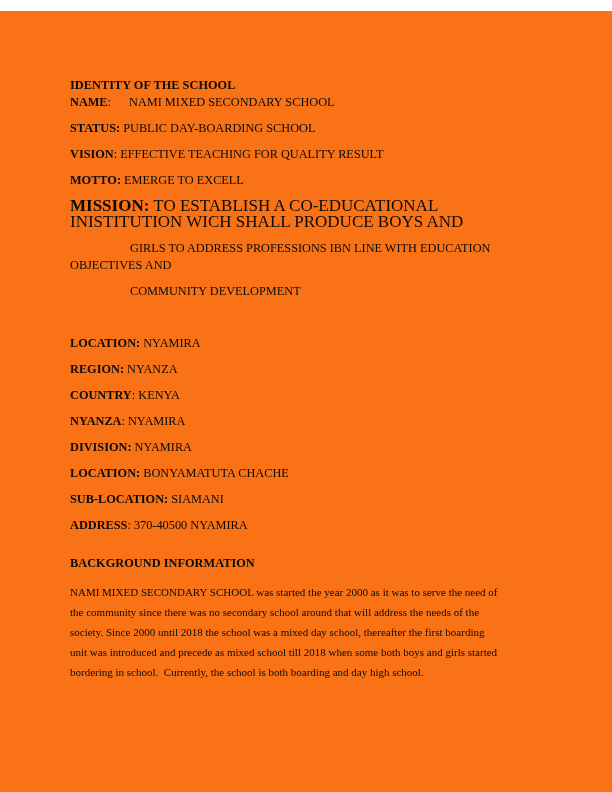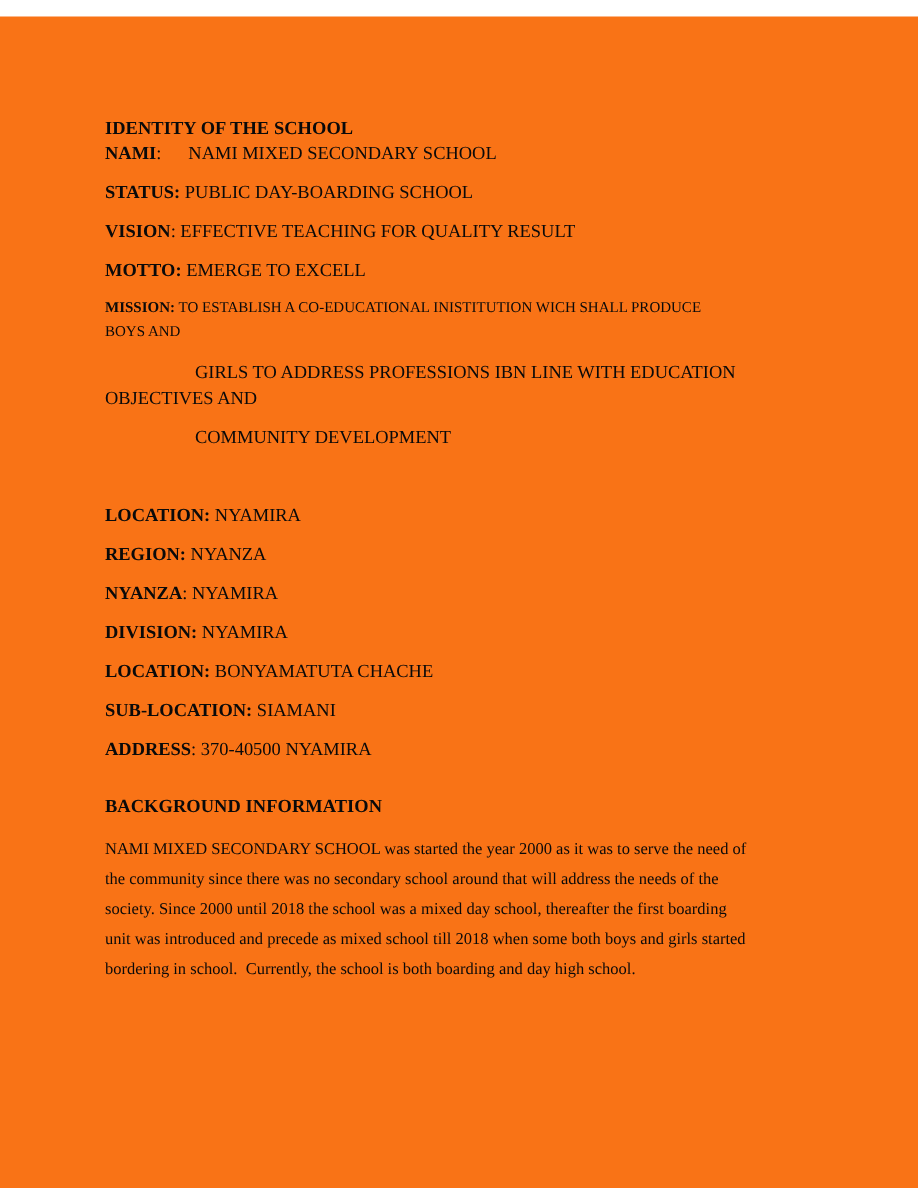--- a/index.html
+++ b/index.html
@@ -56,21 +56,21 @@
   }
   .lbl-thin-colon {
     font-weight: normal;
   }
   .tabgap {
     display: inline-block;
     width: 18px;
   }
   
   .mission-block {
-    font-size: 10px;
+    font-size: 17px;
     line-height: 16.5px;
     margin: 9.5px 0 0 0;
     font-family: Liberation Serif, serif;
   }
   .indented-line {
     font-size: 12.3px;
     line-height: 16.5px;
     margin: 9.5px 0 0 0;
     text-indent: 60px;
   }
@@ -91,37 +91,38 @@
 </style>
 </head>
 <body>
 
 <div class="page">
   <div class="doc-body">
 
     <h1 class="section-heading">IDENTITY OF THE SCHOOL</h1>
 
     <div id="primary-fields">
-        <p class="line-tight"><span class="lbl">NAMI</span><span class="lbl-thin-colon">:</span><span class="tabgap"></span><span>NAMI MIXED SECONDARY SCHOOL</span></p>
+        <p class="line-tight"><span class="lbl">NAME</span><span class="lbl-thin-colon">:</span><span class="tabgap"></span><span>NAMI MIXED SECONDARY SCHOOL</span></p>
         <p class="field-line"><span class="lbl">STATUS:</span><span> PUBLIC DAY-BOARDING SCHOOL</span></p>
         <p class="field-line"><span class="lbl">VISION</span><span class="lbl-thin-colon">:</span><span> EFFECTIVE TEACHING FOR QUALITY RESULT</span></p>
         <p class="field-line"><span class="lbl">MOTTO:</span><span> EMERGE TO EXCELL</span></p>
       </div>
 
     <div id="mission-block">
         <p class="mission-block"><span class="lbl">MISSION:</span><span> TO ESTABLISH A CO-EDUCATIONAL INISTITUTION WICH SHALL PRODUCE BOYS AND</span></p>
         <p class="indented-line">GIRLS TO ADDRESS PROFESSIONS IBN LINE WITH EDUCATION OBJECTIVES AND</p>
         <p class="indented-line">COMMUNITY DEVELOPMENT</p>
       </div>
 
     <div class="spacer-lg"></div>
 
     <div id="location-fields">
         <p class="field-line"><span class="lbl">LOCATION:</span><span> NYAMIRA</span></p>
         <p class="field-line"><span class="lbl">REGION:</span><span> NYANZA</span></p>
+        <p class="field-line"><span class="lbl">COUNTRY</span><span class="lbl-thin-colon">:</span><span> KENYA</span></p>
         <p class="field-line"><span class="lbl">NYANZA</span><span class="lbl-thin-colon">:</span><span> NYAMIRA</span></p>
         <p class="field-line"><span class="lbl">DIVISION:</span><span> NYAMIRA</span></p>
         <p class="field-line"><span class="lbl">LOCATION:</span><span> BONYAMATUTA CHACHE</span></p>
         <p class="field-line"><span class="lbl">SUB-LOCATION:</span><span> SIAMANI</span></p>
         <p class="field-line"><span class="lbl">ADDRESS</span><span class="lbl-thin-colon">:</span><span> 370-40500 NYAMIRA</span></p>
       </div>
 
     <div class="spacer-md"></div>
 
     <h2 class="section-heading">BACKGROUND INFORMATION</h2>

